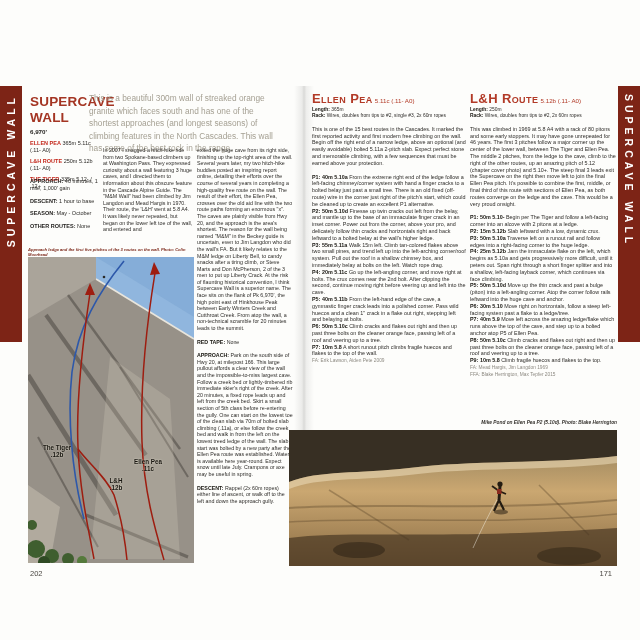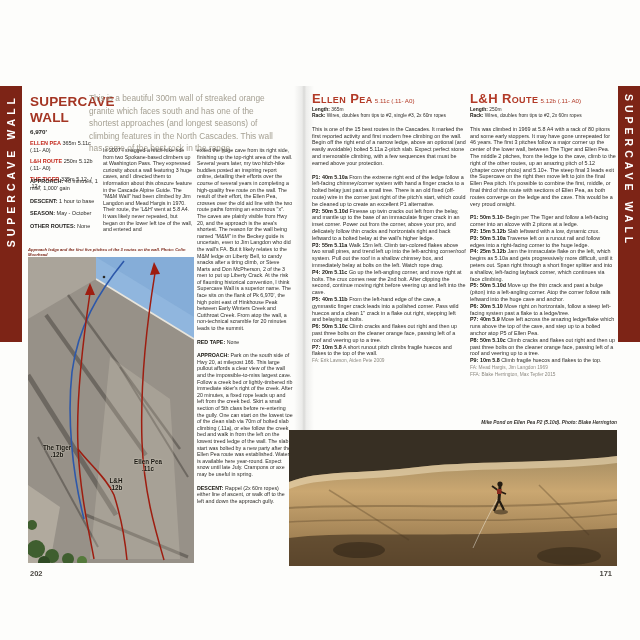--- a/index.html
+++ b/index.html
@@ -34,21 +34,21 @@
   .photo-left svg{display:block;}
   .plabel{position:absolute;text-align:center;font-weight:bold;color:#17150f;
     font-size:6.3px;line-height:6.8px;text-shadow:0 0 2px rgba(235,230,215,.9);}
   .intro{position:absolute;left:89px;top:92px;width:191px;margin:0;
     font-size:8.3px;line-height:12.6px;color:#a5a093;}
   .col{position:absolute;font-size:5.3px;line-height:6.6px;color:#2e2c29;text-align:left;}
   .col p{margin:0 0 7px 0;}
   .col b{color:#17150f;}
   .col1{left:103px;top:147px;width:90px;}
   .col2{left:197px;top:147px;width:96px;}
-  .pagenum{position:absolute;top:569px;font-size:7.5px;font-weight:bold;color:#4a4742;}
+  .pagenum{position:absolute;top:569px;font-size:7.5px;font-weight:normal;color:#4a4742;}
   .pn-left{left:30px;}
   .pn-right{right:28px;}
   
   .route-col{position:absolute;top:96px;font-size:5.4px;line-height:6.8px;color:#2e2c29;}
   .route-col-1{left:312px;width:154px;}
   .route-col-2{left:470px;width:146px;}
   .route-head{margin:0 0 2px 0;}
   .rname{font-variant:small-caps;font-weight:bold;font-size:13px;color:#b23a27;letter-spacing:.4px;}
   .rgrade{font-size:6.2px;color:#b23a27;font-weight:normal;}
   .rmeta{margin:0;font-size:4.9px;line-height:6px;color:#2e2c29;}

